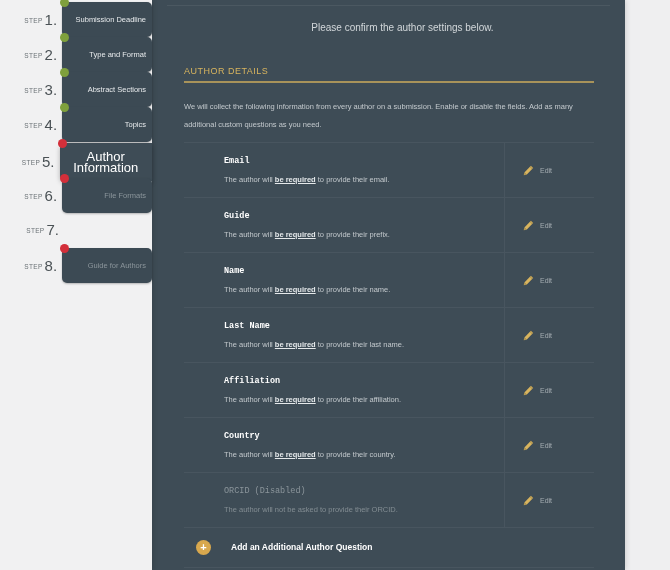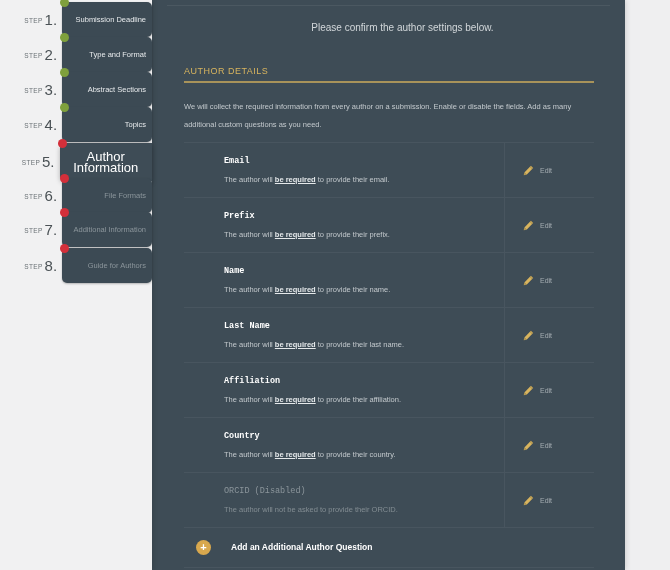--- a/index.html
+++ b/index.html
@@ -272,66 +272,62 @@
     </div>
     <div class="step-row future" style="top: 178px;">
       <div class="step-label"><span class="step-word">STEP</span><span class="step-num">6.</span></div>
       <div class="step-box">
         <div class="dot" style="background: rgb(211, 47, 58);"></div>
         <div class="txt">File Formats</div>
       </div>
     </div>
     <div class="step-row future" style="top: 212px;">
       <div class="step-label"><span class="step-word">STEP</span><span class="step-num">7.</span></div>
-      <div class="step-box">
-        <div class="dot" style="background: rgb(211, 47, 58);"></div>
-        <div class="txt">Additional Information</div>
-      </div>
     </div>
     <div class="step-row future" style="top: 248px;">
       <div class="step-label"><span class="step-word">STEP</span><span class="step-num">8.</span></div>
       <div class="step-box">
         <div class="dot" style="background: rgb(211, 47, 58);"></div>
         <div class="txt">Guide for Authors</div>
       </div>
     </div>
   </div>
 
 <div id="panel">
   <div id="top-rule"></div>
 
   <div id="confirm-text">Please confirm the author settings below.</div>
 
   <div id="section-head">
     <div id="section-title">AUTHOR DETAILS</div>
     <div id="section-underline"></div>
   </div>
 
-  <div id="section-desc">We will collect the required information from every author on a submission. Enable or disable the fields. Add as many additional custom questions as you need.</div>
+  <div id="section-desc">We will collect the following information from every author on a submission. Enable or disable the fields. Add as many additional custom questions as you need.</div>
 
   <div id="fields">
       <div class="field-row">
         <div class="field-main">
           <div class="field-title">Email</div>
           <div class="field-desc"><span>The author will </span><b>be required</b><span> to provide their email.</span></div>
         </div>
         <div class="field-action">
           <span>
             <svg class="pencil-icon" viewBox="0 0 16 16" aria-hidden="true">
               <path d="M11.6 1.2l3.2 3.2-1.5 1.5-3.2-3.2z" fill="#c9a654"></path>
               <path d="M10.1 2.7l3.2 3.2-8.1 8.1-3.2-3.2z" fill="#d8b45e"></path>
               <path d="M1.9 10.9l3.2 3.2-4.1.9z" fill="#b89a4e"></path>
             </svg>
           </span>
           <span class="edit-label">Edit</span>
         </div>
       </div>
       <div class="field-row">
         <div class="field-main">
-          <div class="field-title">Prefix</div>
+          <div class="field-title">Guide</div>
           <div class="field-desc"><span>The author will </span><b>be required</b><span> to provide their prefix.</span></div>
         </div>
         <div class="field-action">
           <span>
             <svg class="pencil-icon" viewBox="0 0 16 16" aria-hidden="true">
               <path d="M11.6 1.2l3.2 3.2-1.5 1.5-3.2-3.2z" fill="#c9a654"></path>
               <path d="M10.1 2.7l3.2 3.2-8.1 8.1-3.2-3.2z" fill="#d8b45e"></path>
               <path d="M1.9 10.9l3.2 3.2-4.1.9z" fill="#b89a4e"></path>
             </svg>
           </span>

